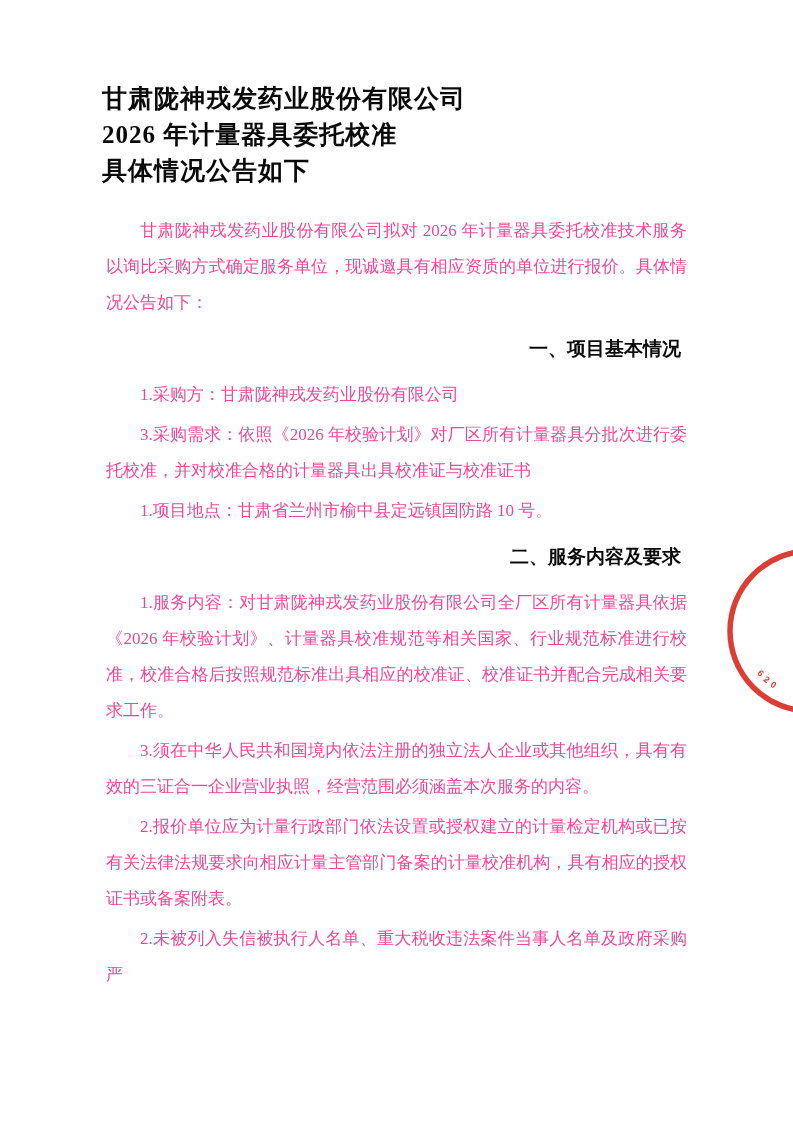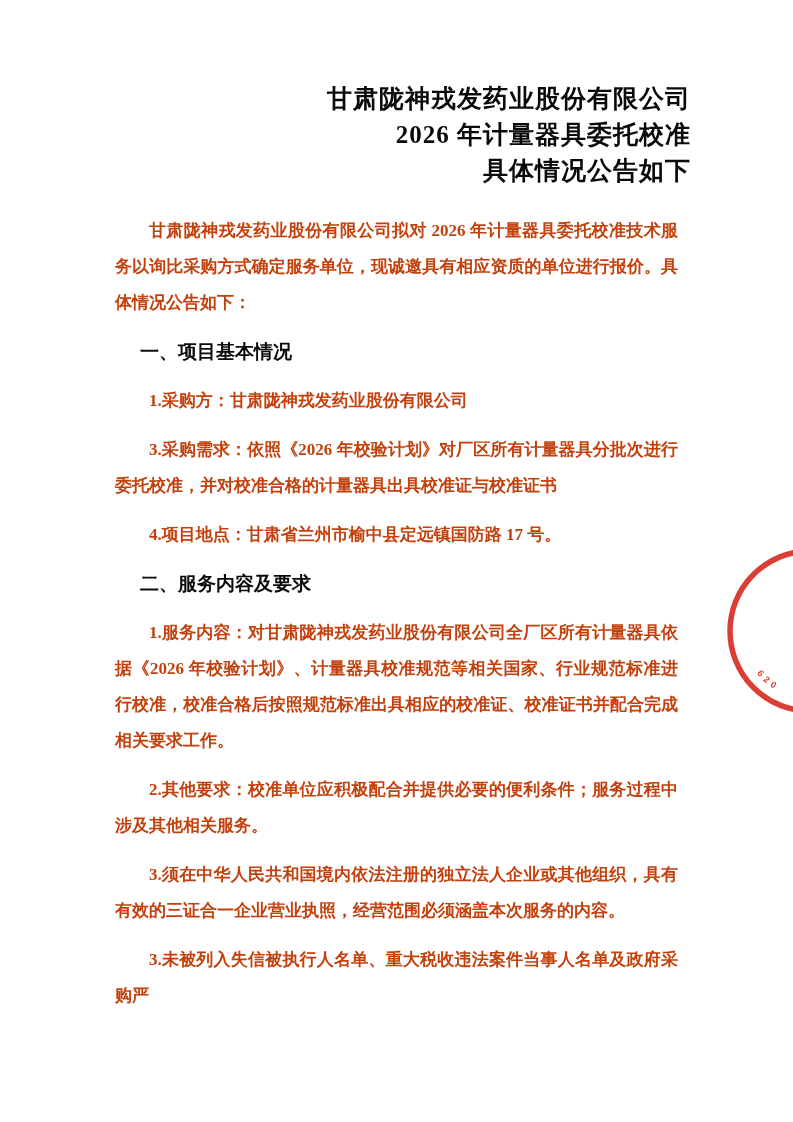--- a/index.html
+++ b/index.html
@@ -4,30 +4,30 @@
 <style>
   html,body { margin:0; padding:0; background:#ffffff; }
   .page {
     position:relative; width:793px; height:1122px; background:#ffffff;
     overflow:hidden; font-family:"Liberation Serif","DejaVu Serif",serif;
     color:#0d0d0d;
   }
   .content { position:absolute; left:102px; top:81px; width:589px; }
   .title-block { margin-bottom:24px; }
   .title-line {
-    margin:0; text-align:right; font-size:25px; font-weight:700;
+    margin:0; text-align:left; font-size:25px; font-weight:700;
     line-height:36px; letter-spacing:1px; color:#0a0a0a;
   }
   .para {
-    margin:13px; font-size:17px; line-height:36px; text-align:justify;
-    text-indent:2em; font-weight:700; color:#c2410c;
+    margin:4px; font-size:17px; line-height:36px; text-align:justify;
+    text-indent:2em; font-weight:400; color:#ec4899;
   }
   .sec-heading {
-    margin:0; font-size:19px; line-height:36px; font-weight:700;
-    text-indent:2em; color:#0a0a0a;
+    margin:10px; font-size:19px; line-height:36px; font-weight:700;
+    text-indent:2em; color:#0a0a0a;text-align:right;
   }
   .seal {
     position:absolute; left:725px; top:546px; width:170px; height:170px;
     pointer-events:none; opacity:0.95;
   }
 </style>
 </head>
 <body>
 
 <div class="page">
@@ -37,28 +37,28 @@
       <p class="title-line">甘肃陇神戎发药业股份有限公司</p>
       <p class="title-line">2026 年计量器具委托校准</p>
       <p class="title-line">具体情况公告如下</p>
     </div>
 
     <p class="para">甘肃陇神戎发药业股份有限公司拟对 2026 年计量器具委托校准技术服务以询比采购方式确定服务单位，现诚邀具有相应资质的单位进行报价。具体情况公告如下：</p>
 
     <h3 class="sec-heading">一、项目基本情况</h3>
     <p class="para">1.采购方：甘肃陇神戎发药业股份有限公司</p>
     <p class="para">3.采购需求：依照《2026 年校验计划》对厂区所有计量器具分批次进行委托校准，并对校准合格的计量器具出具校准证与校准证书</p>
-    <p class="para">4.项目地点：甘肃省兰州市榆中县定远镇国防路 17 号。</p>
+    <p class="para">1.项目地点：甘肃省兰州市榆中县定远镇国防路 10 号。</p>
 
     <h3 class="sec-heading">二、服务内容及要求</h3>
     <p class="para">1.服务内容：对甘肃陇神戎发药业股份有限公司全厂区所有计量器具依据《2026 年校验计划》、计量器具校准规范等相关国家、行业规范标准进行校准，校准合格后按照规范标准出具相应的校准证、校准证书并配合完成相关要求工作。</p>
-    <p class="para">2.其他要求：校准单位应积极配合并提供必要的便利条件；服务过程中涉及其他相关服务。</p>
 
     <p class="para">3.须在中华人民共和国境内依法注册的独立法人企业或其他组织，具有有效的三证合一企业营业执照，经营范围必须涵盖本次服务的内容。</p>
-    <p class="para">3.未被列入失信被执行人名单、重大税收违法案件当事人名单及政府采购严</p>
+    <p class="para">2.报价单位应为计量行政部门依法设置或授权建立的计量检定机构或已按有关法律法规要求向相应计量主管部门备案的计量校准机构，具有相应的授权证书或备案附表。</p>
+    <p class="para">2.未被列入失信被执行人名单、重大税收违法案件当事人名单及政府采购严</p>
 
   </div>
 
   <svg class="seal" viewBox="0 0 170 170" xmlns="http://www.w3.org/2000/svg" aria-hidden="true">
     <defs>
       <path id="seal-name-arc" d="M 85,146 A 61,61 0 1 1 84.94,146" fill="none"></path>
       <path id="seal-code-arc" d="M 19.3,102.6 A 68,68 0 0 0 150.7,102.6" fill="none"></path>
     </defs>
     <circle cx="85" cy="85" r="80" fill="none" stroke="#d9342a" stroke-width="5.5"></circle>
     <text font-size="17.5" font-weight="700" fill="#d9342a" letter-spacing="3" font-family="Liberation Serif, DejaVu Serif, serif">

